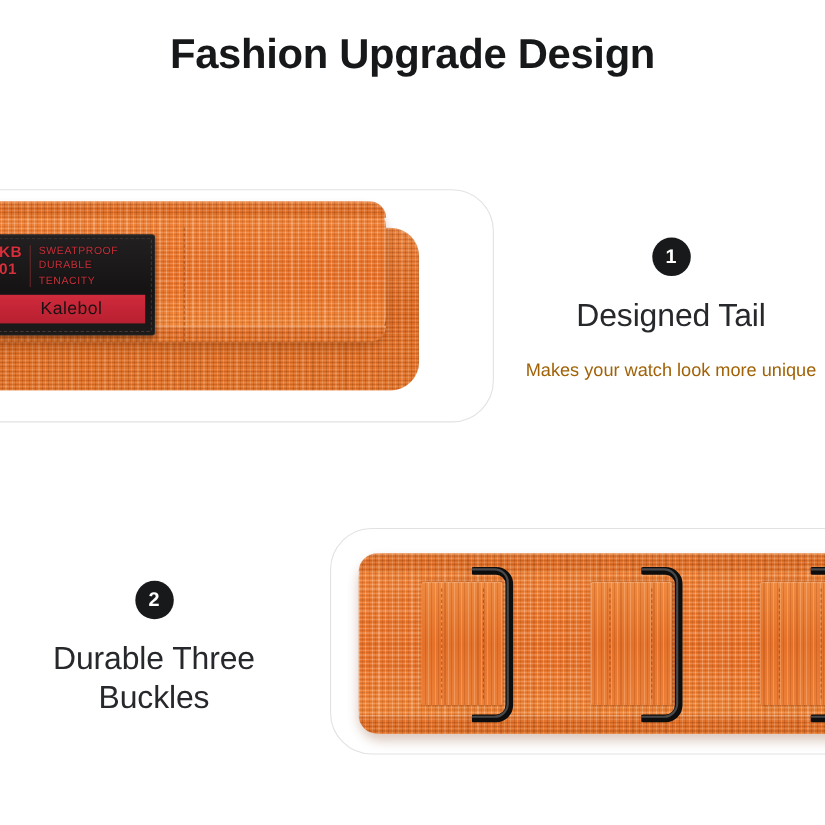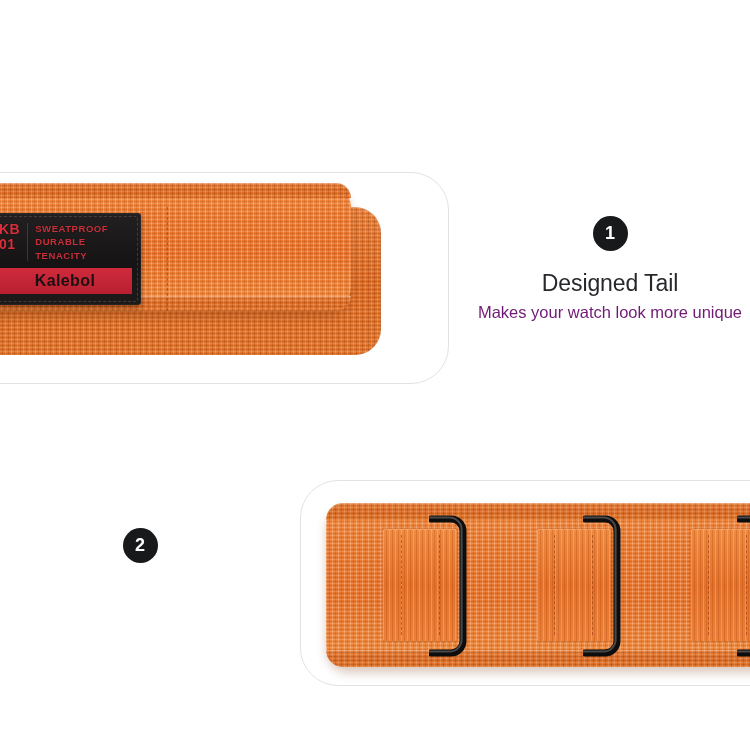--- a/index.html
+++ b/index.html
@@ -165,38 +165,38 @@
   }
   .patch-divider {
     width: 1px;
     height: 38px;
     background: rgba(190,60,60,0.45);
     margin-top: 1px;
   }
   .patch-claims {
     color: #c9303a;
     font-size: 9.5px;
-    font-weight: bold;
+    font-weight: normal;
     line-height: 1.42;
     letter-spacing: 0.55px;
     text-shadow: 0 0 1px rgba(0,0,0,0.5);
   }
   #patch-brand-bar {
     position: absolute;
     left: 9px; bottom: 11px;
     width: 134px; height: 26px;
     background: linear-gradient(180deg, #cf2b3c 0%, #b81f30 100%);
     display: flex;
     align-items: center;
     justify-content: center;
   }
   #patch-brand-text {
     color: #1b1113;
     font-size: 16px;
-    font-weight: bold;
+    font-weight: normal;
     letter-spacing: 0.4px;
   }
   
   #tail-stitch-line {
     position: absolute;
     left: 286px; top: 34px;
     width: 0; height: 104px;
     border-left: 1.5px dashed rgba(150,62,18,0.60);
   }
 
@@ -264,37 +264,38 @@
     border-radius: 50%;
     background: #18191b;
     color: #ffffff;
     font-size: 18px;
     font-weight: bold;
     line-height: 35px;
     text-align: center;
   }
   .feature-heading {
     margin-top: 18px;
-    font-size: 23px;
+    font-size: 29px;
     color: #26282b;
     letter-spacing: -0.1px;
     line-height: 1.25;
   }
   .feature-desc {
-    margin-top: 3px;
+    margin-top: 21px;
     font-size: 16.5px;
-    color: #701a75;
+    color: #a16207;
     line-height: 1.42;
   }
 </style>
 </head>
 <body>
 
 <div id="stage">
 
+  <div class="page-title">Fashion Upgrade Design</div>
 
   <div class="photo-card" id="card-tail">
 
     <div class="webbing darker" id="tail-strap-lower"></div>
 
     <div class="webbing" id="tail-strap-upper"></div>
     <div class="webbing darker" id="tail-edge-top"></div>
     <div class="webbing darker" id="tail-edge-bottom"></div>
 
     <div id="tail-patch">
@@ -351,15 +352,16 @@
     <div class="tongue-stitch" style="left:445px;"></div>
     <svg class="buckle-ring" style="left:436px;" viewBox="0 0 40 150">
       <path d="M2 8 H22 a12 12 0 0 1 12 12 V130 a12 12 0 0 1 -12 12 H2" fill="none" stroke="#0d0d0d" stroke-width="7" stroke-linecap="round"></path>
       <path d="M2 8 H22 a12 12 0 0 1 12 12 V130 a12 12 0 0 1 -12 12 H2" fill="none" stroke="#5e5e60" stroke-width="2" stroke-linecap="round" opacity="0.75" transform="translate(-1.4,-1.4)"></path>
     </svg>
 
   </div>
 
   <div class="feature" id="feature-buckles">
     <div class="badge">2</div>
+    <div class="feature-heading">Durable Three Buckles</div>
   </div>
 
 </div>
 
 </body></html>

